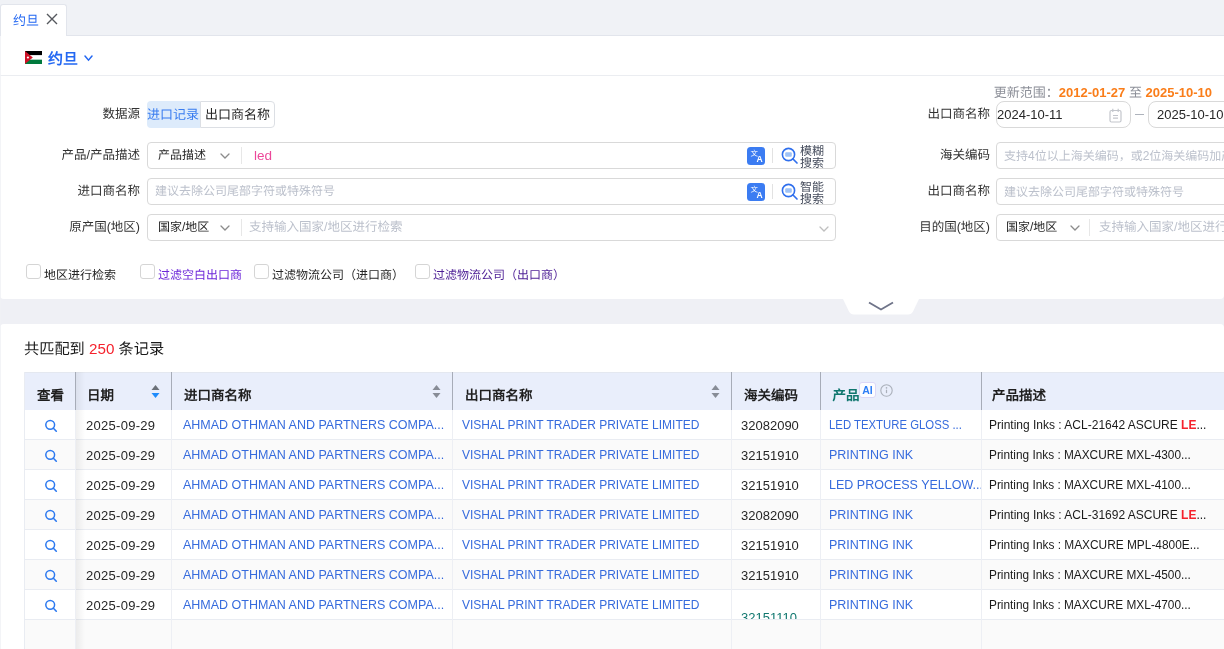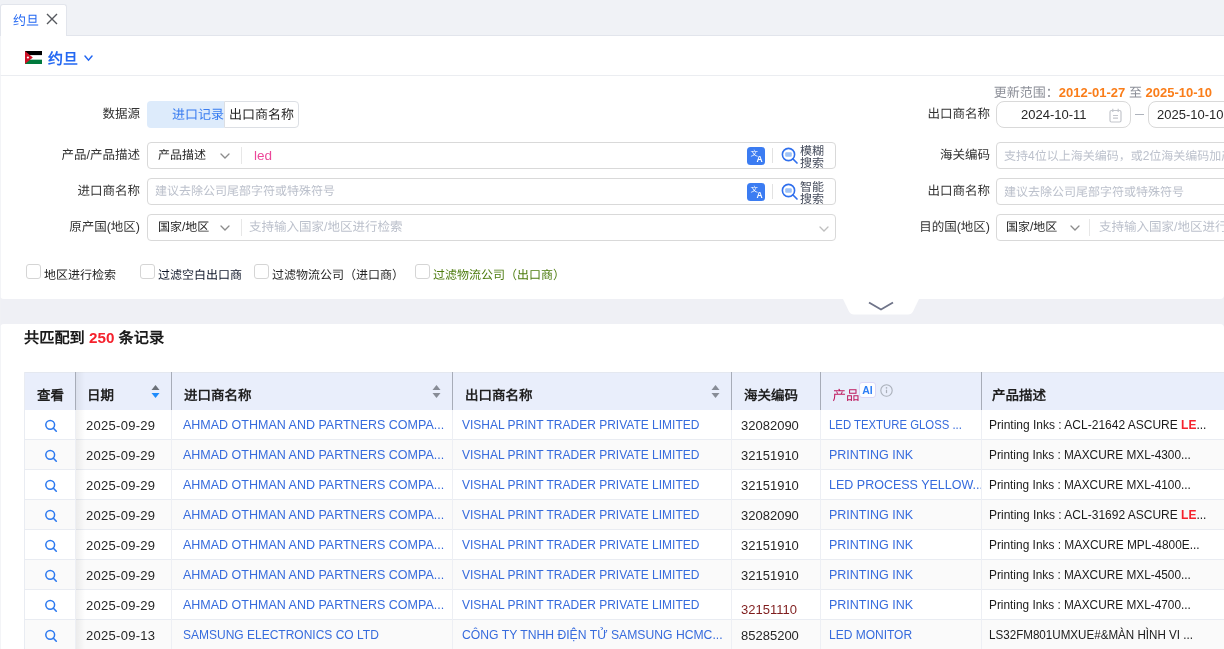--- a/index.html
+++ b/index.html
@@ -31,29 +31,29 @@
   <circle cx="2.9" cy="6.5" r="1.1" fill="#fff"></circle>
 </svg>
 <div class="abs" style="left:48px;top:46.5px;font-size:15px;font-weight:bold;color:#2468f2">约旦</div>
 <svg class="abs" style="left:84px;top:55px" width="9" height="7" viewBox="0 0 9 7">
     <path d="M1 1 L4.5 5.2 L8 1" stroke="#2468f2" stroke-width="1.5" fill="none" stroke-linecap="round"></path>
   </svg>
 <div class="abs" style="left:0;top:75px;width:1224px;height:1px;background:#ebedf1"></div>
 
 <div class="lbl" style="left:-60px;top:101px">数据源</div>
 <div class="abs" style="left:147px;top:101px;height:27px;border-radius:4px;display:flex">
-  <div style="width:77px;background:#ddebfb;color:#3a7df0;border-radius:4px 0 0 4px;text-align:right;line-height:27px;font-size:13px">进口记录</div>
+  <div style="width:53px;background:#ddebfb;color:#3a7df0;border-radius:4px 0 0 4px;text-align:left;line-height:27px;font-size:13px">进口记录</div>
   <div style="width:75px;background:#fff;border:1px solid #dcdfe4;border-radius:0 4px 4px 0;text-align:center;line-height:25px;font-size:13px;color:#262626">出口商名称</div>
 </div>
 
 <div class="abs" style="right:12px;top:82px;white-space:nowrap;font-size:13px;color:#8d9099">更新范围：<b style="color:#fa7d19">2012-01-27</b> 至 <b style="color:#fa7d19">2025-10-10</b></div>
 
 <div class="lbl" style="left:790px;top:101px">出口商名称</div>
 <div class="inp" style="left:996px;top:101px;width:135px;border-radius:8px">
-  <span style="margin-left:24px;font-size:13px">2024-10-11</span>
+  <span style="margin-left:0;font-size:13px">2024-10-11</span>
   <svg class="abs" style="right:8px;top:6px" width="13" height="15" viewBox="0 0 13 15">
       <rect x="1" y="2.5" width="11" height="11.5" rx="1.5" fill="none" stroke="#c3c6cc" stroke-width="1.2"></rect>
       <path d="M3.8 0.8 V4 M9.2 0.8 V4" stroke="#c3c6cc" stroke-width="1.2"></path>
       <path d="M4 7.5 h5 M4 10.2 h5" stroke="#c3c6cc" stroke-width="1.2"></path>
     </svg>
 </div>
 <div class="abs" style="left:1135px;top:113.5px;width:8.5px;height:1.8px;background:#aeb3bc"></div>
 <div class="inp" style="left:1148px;top:101px;width:134px;border-radius:8px">
   <span style="margin-left:8px;font-size:13px">2025-10-10</span>
 </div>
@@ -122,44 +122,44 @@
   <svg class="abs" style="left:73px;top:10px" width="10" height="7" viewBox="0 0 10 7">
       <path d="M1 1 L5 5 L9 1" stroke="#8c8c8c" stroke-width="1.3" fill="none" stroke-linecap="round"></path>
     </svg>
   <div class="abs" style="left:92px;top:4px;width:1px;height:17px;background:#e7e7e7"></div>
   <span class="ph abs" style="left:102px;font-size:12.5px">支持输入国家/地区进行检索</span>
 </div>
 
 <div class="abs" style="left:26px;top:264px;width:15px;height:15px;border:1px solid #d5d5d5;border-radius:3px;background:#fff"></div>
 <div class="abs" style="left:44px;top:265px;font-size:12px;color:#262626;white-space:nowrap">地区进行检索</div>
 <div class="abs" style="left:140px;top:264px;width:15px;height:15px;border:1px solid #d5d5d5;border-radius:3px;background:#fff"></div>
-<div class="abs" style="left:158px;top:265px;font-size:12px;color:#0f172a;white-space:nowrap">过滤空白出口商</div>
+<div class="abs" style="left:158px;top:265px;font-size:12px;color:#6d28d9;white-space:nowrap">过滤空白出口商</div>
 <div class="abs" style="left:254px;top:264px;width:15px;height:15px;border:1px solid #d5d5d5;border-radius:3px;background:#fff"></div>
 <div class="abs" style="left:272px;top:265px;font-size:12px;color:#262626;white-space:nowrap">过滤物流公司（进口商）</div>
 <div class="abs" style="left:415px;top:264px;width:15px;height:15px;border:1px solid #d5d5d5;border-radius:3px;background:#fff"></div>
-<div class="abs" style="left:433px;top:265px;font-size:12px;color:#4d7c0f;white-space:nowrap">过滤物流公司（出口商）</div>
+<div class="abs" style="left:433px;top:265px;font-size:12px;color:#4c1d95;white-space:nowrap">过滤物流公司（出口商）</div>
 
 <svg class="abs" style="left:835px;top:299px" width="92" height="17" viewBox="0 0 92 17">
   <path d="M8 0 L84 0 L78 12.5 Q76.5 15.5 73 15.5 L19 15.5 Q15.5 15.5 14 12.5 Z" fill="#fff"></path>
   <path d="M34 3.5 L46 10.5 L58 3.5" stroke="#6f7489" stroke-width="1.9" fill="none"></path>
 </svg>
 
 <div class="abs" style="left:0;top:323.5px;width:1224px;height:326px;background:#fff;border-radius:4px 4px 0 0"></div>
-<div class="abs" style="left:24px;top:325px;font-size:15.2px;font-weight:bold;color:#1a1a1a">共匹配到 <span style="color:#f5222d">250</span> 条记录</div>
+<div class="abs" style="left:24px;top:336px;font-size:15.2px;font-weight:normal;color:#1a1a1a">共匹配到 <span style="color:#f5222d">250</span> 条记录</div>
 
 <div class="abs" style="left:0;top:36px;width:1px;height:613px;background:#f0f1f5;opacity:.8"></div>
 
 <div id="tbl" class="abs" style="left:24px;top:372px;width:1200px;height:277px">
 <div class="abs" style="left:0;top:0;width:1200px;height:38px;background:#e9eefb;border-top:1px solid #e4e8f0"></div>
 <div class="abs" style="left:13px;top:11.5px;font-size:13.5px;font-weight:bold;color:#1f1f1f;white-space:nowrap">查看</div>
 <div class="abs" style="left:63px;top:11.5px;font-size:13.5px;font-weight:bold;color:#1f1f1f;white-space:nowrap">日期</div>
 <div class="abs" style="left:160px;top:11.5px;font-size:13.5px;font-weight:bold;color:#1f1f1f;white-space:nowrap">进口商名称</div>
 <div class="abs" style="left:441px;top:11.5px;font-size:13.5px;font-weight:bold;color:#1f1f1f;white-space:nowrap">出口商名称</div>
 <div class="abs" style="left:720px;top:11.5px;font-size:13.5px;font-weight:bold;color:#1f1f1f;white-space:nowrap">海关编码</div>
-<div class="abs" style="left:808.5px;top:11.5px;font-size:13.5px;font-weight:normal;color:#be185d;white-space:nowrap">产品</div>
+<div class="abs" style="left:808.5px;top:11.5px;font-size:13.5px;font-weight:bold;color:#0f766e;white-space:nowrap">产品</div>
 <div class="abs" style="left:968px;top:11.5px;font-size:13.5px;font-weight:bold;color:#1f1f1f;white-space:nowrap">产品描述</div>
 <svg class="abs" style="left:127px;top:13px" width="9" height="13" viewBox="0 0 9 13">
       <path d="M4.5 0 L8.5 5 L0.5 5 Z" fill="#6b7078"></path>
       <path d="M4.5 13 L8.5 8 L0.5 8 Z" fill="#1e8bfb"></path>
     </svg>
 <svg class="abs" style="left:408px;top:13px" width="9" height="13" viewBox="0 0 9 13">
       <path d="M4.5 0 L8.5 5 L0.5 5 Z" fill="#878c96"></path>
       <path d="M4.5 13 L8.5 8 L0.5 8 Z" fill="#878c96"></path>
     </svg>
 <svg class="abs" style="left:687px;top:13px" width="9" height="13" viewBox="0 0 9 13">
@@ -265,38 +265,26 @@
 <div class="abs" style="left:0;top:217px;width:1200px;height:1px;background:#e9ecf2"></div>
 <div class="abs" style="left:0;top:218px;width:1200px;height:30px;background:#fff"></div>
 <div class="abs" style="left:0;top:218px;width:1200px;height:30px">
       <svg class="abs" style="left:20px;top:9px" width="14" height="14" viewBox="0 0 14 14">
         <circle cx="6.2" cy="5.8" r="4.4" fill="none" stroke="#2c79f0" stroke-width="1.5"></circle>
         <path d="M9.4 9.2 L12.3 12.2" stroke="#2c79f0" stroke-width="1.6" stroke-linecap="round"></path>
       </svg>
       <div class="abs" style="left:62px;top:8px;font-size:13px;color:#262626;white-space:nowrap;letter-spacing:0.28px">2025-09-29</div>
       <div class="abs" style="left:159px;top:8px;font-size:12.5px;color:#366bdd;white-space:nowrap">AHMAD OTHMAN AND PARTNERS COMPA...</div>
       <div class="abs" style="left:438px;top:8px;font-size:12px;color:#366bdd;white-space:nowrap">VISHAL PRINT TRADER PRIVATE LIMITED</div>
-      <div class="abs" style="left:717px;top:12px;font-size:13px;color:#7f1d1d;white-space:nowrap">32151110</div>
+      <div class="abs" style="left:717px;top:20px;font-size:13px;color:#0f766e;white-space:nowrap">32151110</div>
       <div class="abs" style="left:805px;top:8px;font-size:12.5px;color:#366bdd;white-space:nowrap">PRINTING INK</div>
       <div class="abs" style="left:965px;top:8px;font-size:12px;color:#1a1a1a;white-space:nowrap;transform:scaleX(0.986);transform-origin:0 50%">Printing Inks : MAXCURE MXL-4700...</div>
     </div>
 <div class="abs" style="left:0;top:247px;width:1200px;height:1px;background:#e9ecf2"></div>
 <div class="abs" style="left:0;top:248px;width:1200px;height:30px;background:#fafafa"></div>
-<div class="abs" style="left:0;top:248px;width:1200px;height:30px">
-      <svg class="abs" style="left:20px;top:9px" width="14" height="14" viewBox="0 0 14 14">
-        <circle cx="6.2" cy="5.8" r="4.4" fill="none" stroke="#2c79f0" stroke-width="1.5"></circle>
-        <path d="M9.4 9.2 L12.3 12.2" stroke="#2c79f0" stroke-width="1.6" stroke-linecap="round"></path>
-      </svg>
-      <div class="abs" style="left:62px;top:8px;font-size:13px;color:#262626;white-space:nowrap;letter-spacing:0.28px">2025-09-13</div>
-      <div class="abs" style="left:159px;top:8px;font-size:12px;color:#366bdd;white-space:nowrap">SAMSUNG ELECTRONICS CO LTD</div>
-      <div class="abs" style="left:438px;top:8px;font-size:12px;color:#366bdd;white-space:nowrap;transform:scaleX(1.015);transform-origin:0 50%">CÔNG TY TNHH ĐIỆN TỬ SAMSUNG HCMC...</div>
-      <div class="abs" style="left:717px;top:8px;font-size:13px;color:#262626;white-space:nowrap">85285200</div>
-      <div class="abs" style="left:805px;top:8px;font-size:12px;color:#366bdd;white-space:nowrap">LED MONITOR</div>
-      <div class="abs" style="left:965px;top:8px;font-size:12px;color:#1a1a1a;white-space:nowrap;transform:scaleX(0.968);transform-origin:0 50%">LS32FM801UMXUE#&amp;MÀN HÌNH VI ...</div>
-    </div>
 
 <div class="abs" style="left:51px;top:38px;width:1px;height:239px;background:#edeff4"></div>
 <div class="abs" style="left:147px;top:38px;width:1px;height:239px;background:#edeff4"></div>
 <div class="abs" style="left:428px;top:38px;width:1px;height:239px;background:#edeff4"></div>
 <div class="abs" style="left:707px;top:38px;width:1px;height:239px;background:#edeff4"></div>
 <div class="abs" style="left:796px;top:38px;width:1px;height:239px;background:#edeff4"></div>
 <div class="abs" style="left:957px;top:38px;width:1px;height:239px;background:#edeff4"></div>
 <div class="abs" style="left:0;top:0;width:1px;height:277px;background:#e9ecf2"></div>
 <div class="abs" style="left:52px;top:0;width:9px;height:277px;background:linear-gradient(to right, rgba(0,0,0,0.06), rgba(0,0,0,0))"></div>
 </div>

